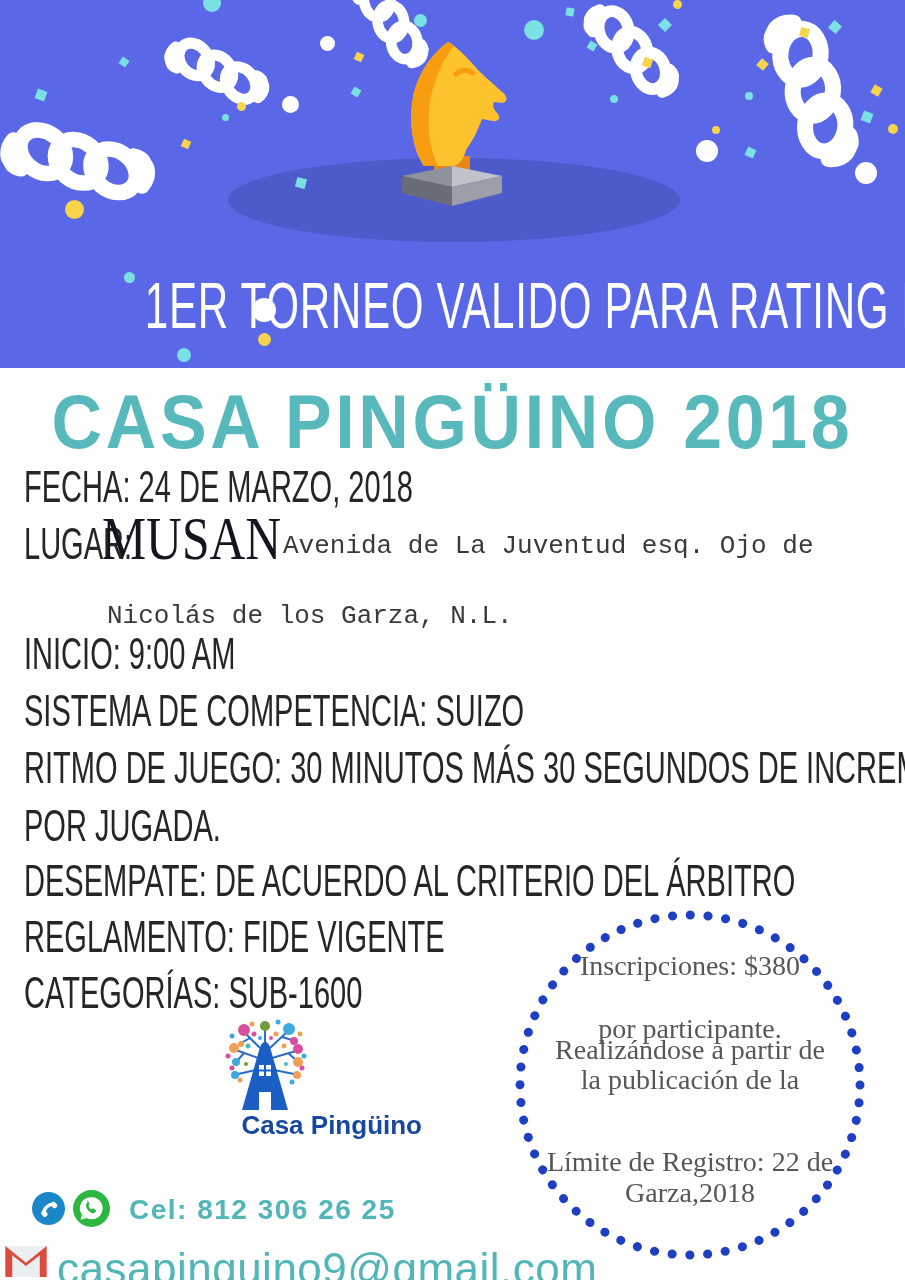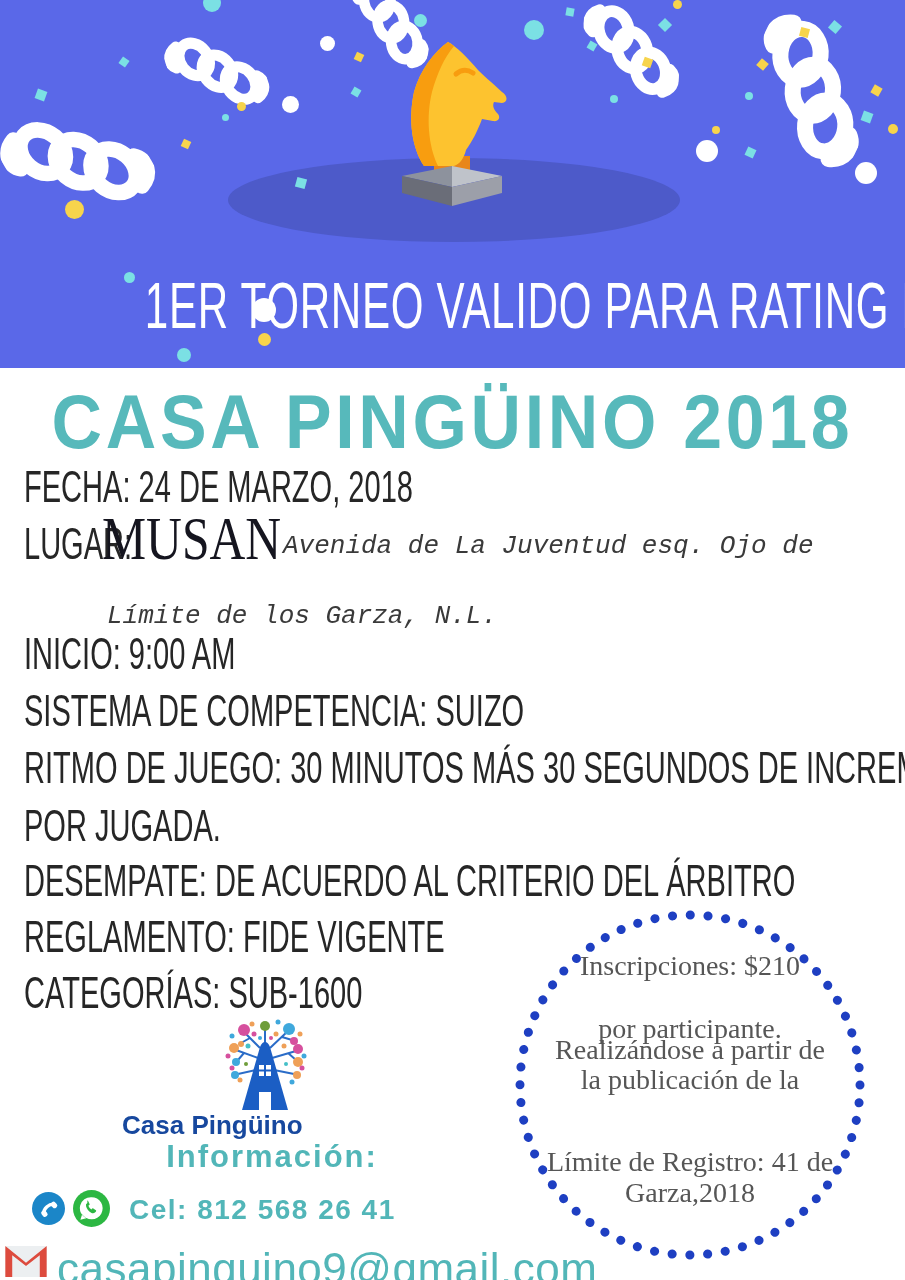--- a/index.html
+++ b/index.html
@@ -16,28 +16,28 @@
   .knight{position:absolute;left:394px;top:30px;}
   
   .heading{position:absolute;left:0;top:378px;width:905px;margin:0;text-align:center;color:#57b9bb;
         font-weight:bold;font-size:76px;letter-spacing:4px;white-space:nowrap;transform:scaleX(0.92);}
   
   .hand{position:absolute;left:24px;color:#262626;font-size:44px;white-space:nowrap;
         transform:scaleX(0.66);transform-origin:0 0;}
   .venue{position:absolute;left:102px;top:503px;font-family:"Liberation Serif",serif;font-size:62px;
         color:#15151f;white-space:nowrap;transform:scaleX(0.8);transform-origin:0 0;}
   .addr{position:absolute;font-family:"Liberation Mono","DejaVu Sans Mono",monospace;font-size:26px;
-        color:#3a3a3a;white-space:nowrap;font-style:italic;}
+        color:#3a3a3a;white-space:nowrap;}
   
   .dotted-circle{position:absolute;left:505px;top:900px;}
   .circ-line{position:absolute;left:500px;width:380px;text-align:center;
         font-family:"Liberation Serif",serif;font-size:28px;color:#565656;white-space:nowrap;}
   
   .logo{position:absolute;left:208px;top:1018px;}
-  .logo-name{position:absolute;left:122px;top:1110px;width:300px;text-align:left;
+  .logo-name{position:absolute;left:122px;top:1110px;width:300px;text-align:right;
         font-size:26px;font-weight:bold;color:#17489e;}
   .info-label{position:absolute;left:97px;top:1139px;width:350px;text-align:center;
         font-size:31px;font-weight:bold;color:#52b6b8;letter-spacing:2px;}
   .icon{position:absolute;}
   .phone-text{position:absolute;left:129px;top:1194px;font-size:28px;font-weight:bold;
         color:#52b6b8;letter-spacing:1.5px;white-space:nowrap;}
   .email-text{position:absolute;left:57px;top:1244px;font-size:44px;font-weight:normal;
         color:#52b6b8;letter-spacing:0.5px;white-space:nowrap;}
 </style>
 </head>
@@ -129,37 +129,37 @@
 
     <div class="banner-title">1ER TORNEO VALIDO PARA RATING NACIONAL</div>
   </div>
 
   <h1 class="heading">CASA PINGÜINO 2018</h1>
 
   <div class="hand" style="top:462px">FECHA: 24 DE MARZO, 2018</div>
   <div class="hand" style="top:519px">LUGAR:</div>
   <div class="venue">MUSAN</div>
   <div class="addr" style="left:283px;top:531px">Avenida de La Juventud esq. Ojo de</div>
-  <div class="addr" style="left:107px;top:601px">Límite de los Garza, N.L.</div>
+  <div class="addr" style="left:107px;top:601px">Nicolás de los Garza, N.L.</div>
   <div class="hand" style="top:629px">INICIO: 9:00 AM</div>
   <div class="hand" style="top:686px">SISTEMA DE COMPETENCIA: SUIZO</div>
   <div class="hand" style="top:743px">RITMO DE JUEGO: 30 MINUTOS MÁS 30 SEGUNDOS DE INCREMENTO</div>
   <div class="hand" style="top:801px">POR JUGADA.</div>
   <div class="hand" style="top:856px">DESEMPATE: DE ACUERDO AL CRITERIO DEL ÁRBITRO</div>
   <div class="hand" style="top:912px">REGLAMENTO: FIDE VIGENTE</div>
   <div class="hand" style="top:968px">CATEGORÍAS: SUB-1600</div>
 
   <svg class="dotted-circle" width="370" height="370" viewBox="0 0 370 370">
     <circle cx="185" cy="185" r="170" fill="none" stroke="#1e3fc2" stroke-width="9" stroke-linecap="round" stroke-dasharray="0.1 17.7"></circle>
   </svg>
-  <div class="circ-line" style="top:950px">Inscripciones: $210</div>
+  <div class="circ-line" style="top:950px">Inscripciones: $380</div>
   <div class="circ-line" style="top:1013px">por participante.</div>
   <div class="circ-line" style="top:1064px">la publicación de la</div>
   <div class="circ-line" style="top:1034px">Realizándose a partir de</div>
-  <div class="circ-line" style="top:1146px">Límite de Registro: 41 de</div>
+  <div class="circ-line" style="top:1146px">Límite de Registro: 22 de</div>
   <div class="circ-line" style="top:1177px">Garza,2018</div>
 
   <svg class="logo" width="120" height="95" viewBox="0 0 120 95">
     <g stroke="#2a6cc8" stroke-width="2" fill="none">
       <path d="M57 26 V8"></path>
       <path d="M52 30 L36 14 M42 20 L33 25"></path>
       <path d="M62 30 L80 13 M74 19 L84 22"></path>
       <path d="M50 40 L28 32 M36 35 L30 42"></path>
       <path d="M64 40 L88 33 M80 35 L88 42"></path>
       <path d="M48 52 L30 56"></path>
@@ -196,36 +196,35 @@
       <circle cx="68" cy="16" r="2.5" fill="#efa058"></circle>
       <circle cx="32" cy="62" r="2.5" fill="#efa058"></circle>
       <circle cx="84" cy="64" r="2.5" fill="#3fa8dc"></circle>
       <circle cx="52" cy="20" r="2" fill="#3fa8dc"></circle>
       <circle cx="63" cy="20" r="2" fill="#d6509e"></circle>
       <circle cx="38" cy="46" r="2" fill="#6f9d3a"></circle>
       <circle cx="78" cy="46" r="2" fill="#45c0c8"></circle>
     </g>
   </svg>
   <div class="logo-name">Casa Pingüino</div>
-  <div class="info-label">Información:</div>
 
   <svg class="icon" style="left:32px;top:1192px" width="33" height="33" viewBox="0 0 32 32">
     <circle cx="16" cy="16" r="16" fill="#1b86c8"></circle>
     <g transform="rotate(-42 16 16)" fill="#ffffff">
       <rect x="7.2" y="13.8" width="5" height="6.5" rx="2.2"></rect>
       <rect x="19.8" y="13.8" width="5" height="6.5" rx="2.2"></rect>
       <path d="M8.2 15.2 a9 6 0 0 1 15.6 0 l-3.4 1.5 a5.6 3.4 0 0 0 -8.8 0 z"></path>
     </g>
   </svg>
   <svg class="icon" style="left:73px;top:1190px" width="37" height="37" viewBox="0 0 32 32">
     <circle cx="16" cy="16" r="16" fill="#2cb742"></circle>
     <path d="M16 6.2 a9.6 9.6 0 1 1 -8.1 14.7 L6.4 25.8 l5.1-1.3 A9.6 9.6 0 0 1 16 6.2 Z" fill="#ffffff"></path>
     <path d="M12.4 11.2 q-1.7.9-1.1 2.9 q1 3.7 4.4 5.6 q2 1.1 3.5-.4 l.7-.8 q.4-.5-.1-1 l-2.2-1.5 q-.5-.4-1 .1 l-.7.7 q-1.9-1.1-2.6-3.2 l.8-.6 q.5-.4.2-1 l-1.1-2.3 q-.3-.7-.8-.5 z" fill="#2cb742"></path>
   </svg>
-  <div class="phone-text">Cel: 812 568 26 41</div>
+  <div class="phone-text">Cel: 812 306 26 25</div>
 
   <svg class="icon" style="left:5px;top:1246px" width="42" height="31" viewBox="0 0 36 27">
     <rect width="36" height="27" fill="#eceff1" rx="1.5"></rect>
     <path d="M0 0 L18 14.5 L36 0 V27 H30 V8 L18 17.5 L6 8 V27 H0 Z" fill="#dd4b3e"></path>
   </svg>
   <div class="email-text">casapinguino9@gmail.com</div>
 
 </div>
 
 </body></html>

